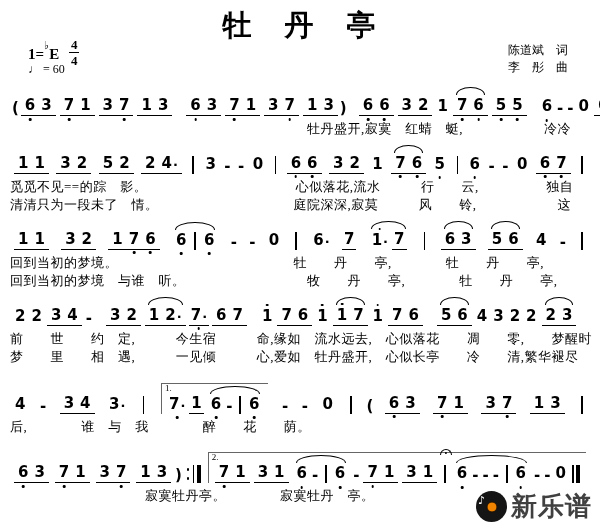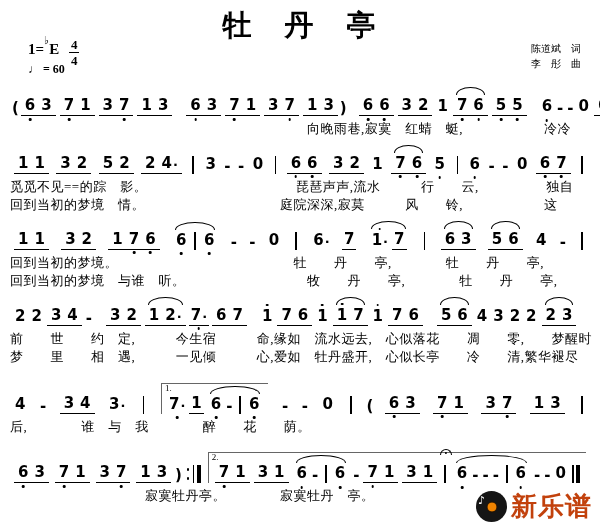--- a/index.html
+++ b/index.html
@@ -7,26 +7,26 @@
     width:600px;height:527px;position:relative;background:#fff;color:#000;
     box-sizing:border-box;padding:4px 10px 0 10px;overflow:hidden;
     font-family:"Liberation Serif","DejaVu Serif",serif;
   }
   
   .top{position:relative;height:76px;}
   .title{
     position:absolute;top:2px;left:0;right:0;text-align:center;
     font-size:29px;font-weight:bold;letter-spacing:2px;
   }
-  .keysig{position:absolute;top:34px;left:18px;font-size:15px;font-weight:bold;display:flex;gap:10px;}
+  .keysig{position:absolute;top:34px;left:18px;font-size:15px;font-weight:bold;display:flex;align-items:center;gap:10px;}
   .flat{vertical-align:super;font-size:11px;position:relative;top:-4px;}
   .meter{display:inline-flex;flex-direction:column;align-items:center;line-height:1;font-size:13px;}
   .meter .mline{width:10px;height:1px;background:#000;margin:1px 0;}
-  .tempo{position:absolute;top:58px;left:18px;font-size:12px;font-weight:bold;}
-  .credits{position:absolute;top:38px;right:9px;font-size:10px;text-align:justify;line-height:1.45;}
+  .tempo{position:absolute;top:58px;left:18px;font-size:12px;font-weight:normal;}
+  .credits{position:absolute;top:38px;right:22px;font-size:12px;text-align:justify;line-height:1.45;}
   
   .score{margin-top:2px;}
   .sys{margin-bottom:1px;}
   .notes-row{
     display:flex;justify-content:space-between;align-items:flex-end;
     font-family:"DejaVu Sans","Liberation Sans",sans-serif;
     font-weight:bold;font-size:15px;line-height:1;
     padding:15px 2px 4px 2px;
   }
   .note{position:relative;display:inline-flex;align-items:flex-end;margin:0 1px;padding:1px 2px 2px 2px;}
@@ -57,21 +57,21 @@
   .rdots{position:relative;width:4px;height:18px;margin-right:2px;}
   .rdots::before,.rdots::after{content:"";position:absolute;left:0;width:2.6px;height:2.6px;background:#000;border-radius:50%;}
   .rdots::before{top:3px;} .rdots::after{bottom:3px;}
   .lyric-row{font-size:13px;line-height:18.5px;white-space:pre;letter-spacing:0.5px;}
   
   .logo{position:absolute;right:8px;bottom:3px;display:flex;align-items:center;gap:4px;}
   .disc{position:relative;width:31px;height:31px;border-radius:50%;background:#151515;display:inline-block;}
   .disc::after{content:"";position:absolute;left:50%;top:50%;width:11px;height:11px;border-radius:50%;
     background:#f08300;transform:translate(-50%,-50%);border:1px solid #201000;box-sizing:border-box;}
   .lnote{position:absolute;left:2px;top:3px;color:#fff;font-size:11px;font-family:"DejaVu Sans",sans-serif;}
-  .ltext{font-family:"DejaVu Sans","Liberation Sans",sans-serif;font-weight:900;font-size:26px;letter-spacing:1px;color:#c2410c;}
+  .ltext{font-family:"DejaVu Sans","Liberation Sans",sans-serif;font-weight:900;font-size:26px;letter-spacing:1px;color:#404040;}
 </style>
 </head>
 <body>
 
 <div class="page">
   <div class="top">
     <div class="title">牡　丹　亭</div>
     <div class="keysig">
       <span><span>1=</span><span class="flat">♭</span><span>E</span></span>
       <span class="meter">
@@ -215,21 +215,21 @@
           <span class="note">
             <span class="txt">0</span>
           </span>
           <span class="grp beam">
             <span class="note">
               <span class="txt">6</span>
             </span>
           </span>
           <span class="bar"></span>
         </div>
-        <div class="lyric-row">　　　　　　　　　　　　　　　　　　　　　　向晚雨巷,寂寞　红蜻　蜓,　　　　　　冷冷</div>
+        <div class="lyric-row">　　　　　　　　　　　　　　　　　　　　　　牡丹盛开,寂寞　红蜻　蜓,　　　　　　冷冷</div>
       </div>
       <div class="sys">
         <div class="notes-row">
           <span class="grp beam">
             <span class="note">
               <span class="txt">1</span>
             </span>
             <span class="note">
               <span class="txt">1</span>
             </span>
@@ -319,22 +319,22 @@
               <span class="txt">6</span>
               <span class="dotB"></span>
             </span>
             <span class="note">
               <span class="txt">7</span>
               <span class="dotB"></span>
             </span>
           </span>
           <span class="bar"></span>
         </div>
-        <div class="lyric-row">觅觅不见==的踪　影。　　　　　　　　　　　琵琶声声,流水　　　行　　云,　　　　　独自</div>
-        <div class="lyric-row">回到当初的梦境　情。　　　　　　　　　　庭院深深,寂莫　　　风　　铃,　　　　　　这</div>
+        <div class="lyric-row">觅觅不见==的踪　影。　　　　　　　　　　　心似落花,流水　　　行　　云,　　　　　独自</div>
+        <div class="lyric-row">清清只为一段未了　情。　　　　　　　　　　庭院深深,寂莫　　　风　　铃,　　　　　　这</div>
       </div>
       <div class="sys">
         <div class="notes-row">
           <span class="grp beam">
             <span class="note">
               <span class="txt">1</span>
             </span>
             <span class="note">
               <span class="txt">1</span>
             </span>

